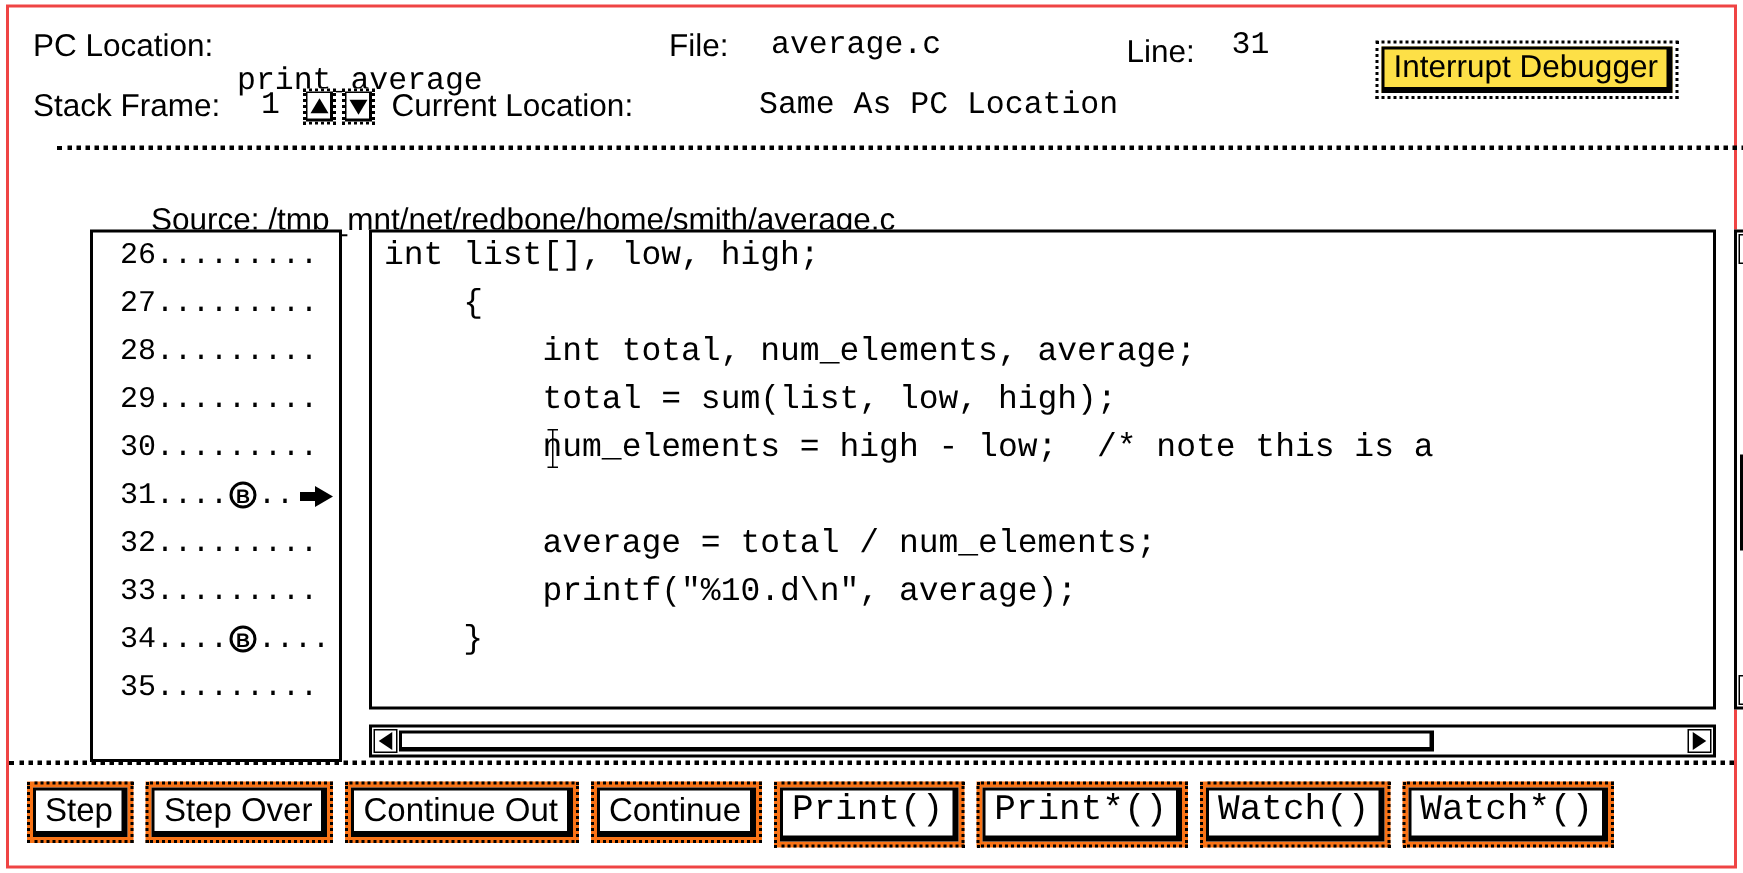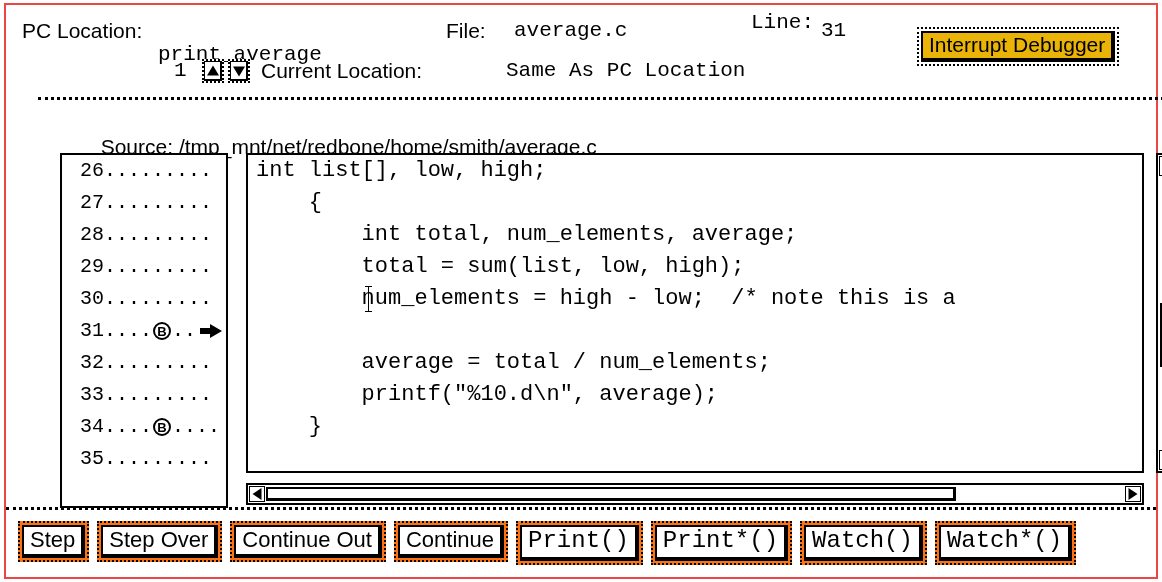--- a/index.html
+++ b/index.html
@@ -65,39 +65,39 @@
     font-family: "Liberation Mono", "DejaVu Sans Mono", monospace;
     font-size: 21px;
     color: #000000;
     white-space: pre;
   }
 
   .f-pc-label   { position: absolute; left: 16px;  top: 8px; }
   .f-pc-value   { position: absolute; left: 152px; top: 8px; margin-top: 24px; }
   .f-file-label { position: absolute; left: 440px; top: 8px; }
   .f-file-value { position: absolute; left: 508px; top: 8px; }
-  .f-line-label { position: absolute; left: 745px; top: 0; font-family: Liberation Mono, monospace; }
+  .f-line-label { position: absolute; left: 745px; top: 12px; }
   .f-line-value { position: absolute; left: 815px; top: 8px; }
 
   
   .interrupt-btn {
     position: absolute;
     left: 911px;
     top: 16px;
     padding: 2px;
     border: 2px dotted #000000;
     background: #ffffff;
     box-sizing: border-box;
   }
   .interrupt-btn .inner {
     border: 2px solid #000000;
     border-right-width: 4px;
     border-bottom-width: 4px;
     padding: 1px 6px 2px 6px;
-    background: #eab308;
+    background: #fde047;
     font-family: "Liberation Sans", sans-serif;
     font-size: 21px;
     color: #000000;
     white-space: pre;
     line-height: 1.05;
   }
 
   .f-sf-label   { position: absolute; left: 16px;  top: 6px; }
   .f-sf-value   { position: absolute; left: 168px; top: 6px; }
   .f-cl-label   { position: absolute; left: 255px; top: 6px; }
@@ -434,20 +434,21 @@
 
         <span class="lbl f-line-label">Line:</span>
         <span class="mono f-line-value">31</span>
 
         <div class="interrupt-btn">
           <div class="inner">Interrupt Debugger</div>
         </div>
       </div>
 
       <div class="hdr-row2">
+        <span class="lbl f-sf-label">Stack Frame:</span>
         <span class="mono f-sf-value">1</span>
 
         <div class="stepper stepper-up">
           <div class="box">
             <span class="tri tri-up"></span>
           </div>
         </div>
         <div class="stepper stepper-down">
           <div class="box">
             <span class="tri tri-down"></span>

